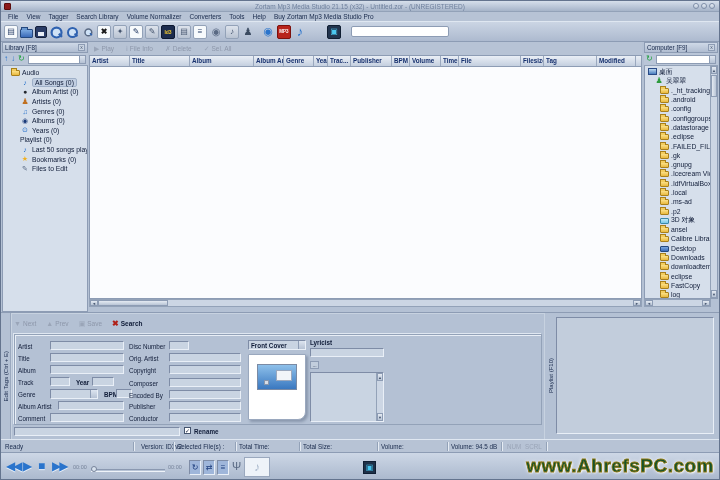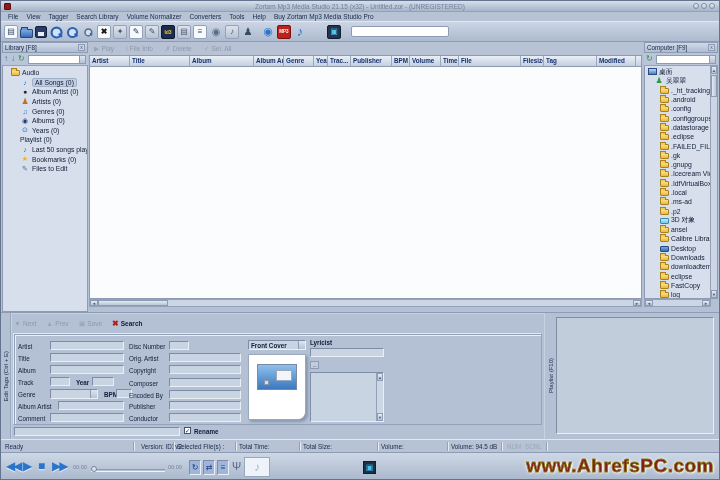--- a/index.html
+++ b/index.html
@@ -148,21 +148,21 @@
   .ptime{position:absolute;top:11px;font-size:5.5px;color:#76839a;}
   .ptrack{position:absolute;left:90px;top:16px;width:74px;height:3px;border-top:1px solid #8a98b0;border-bottom:1px solid #eef3f9;}
   .phandle{position:absolute;left:90px;top:13px;width:6px;height:6px;border-radius:50%;background:#d8e2ee;border:1px solid #76839a;}
   .ptg{position:absolute;top:7px;width:12px;height:15px;background:#9fb6da;border:1px solid #7e8ca6;border-bottom-color:#e9eff7;border-right-color:#e9eff7;
        display:flex;align-items:center;justify-content:center;font-size:8px;color:#1a3a7a;}
   .mic{position:absolute;left:231px;top:7px;font-size:11px;color:#5a6a84;}
   .notebtn{position:absolute;left:243px;top:4px;width:26px;height:20px;background:#eef3f9;border:1px solid #9aa8be;
        display:flex;align-items:center;justify-content:center;font-size:12px;color:#a9b8cc;}
   .remote2{position:absolute;left:362px;top:8px;width:13px;height:13px;background:#1e3048;border:1px solid #101e32;
        display:flex;align-items:center;justify-content:center;font-size:8px;color:#44c4ee;}
-  .watermark{position:absolute;right:5px;top:454px;font-size:19px;font-weight:bold;color:#7f1d1d;
+  .watermark{position:absolute;right:5px;top:454px;font-size:19px;font-weight:bold;color:#14532d;
        -webkit-text-stroke:0.8px #8a7410;text-shadow:0 0 2px #fff,0 0 4px #fff,1px 1px 2px #fff;letter-spacing:0.5px;}
 </style>
 </head>
 <body>
 
 <div class="win">
 
   <div class="titlebar">
     <span class="app-icon"></span>
     <span class="title">Zortam Mp3 Media Studio 21.15 (x32) - Untitled.zor - (UNREGISTERED)</span>

